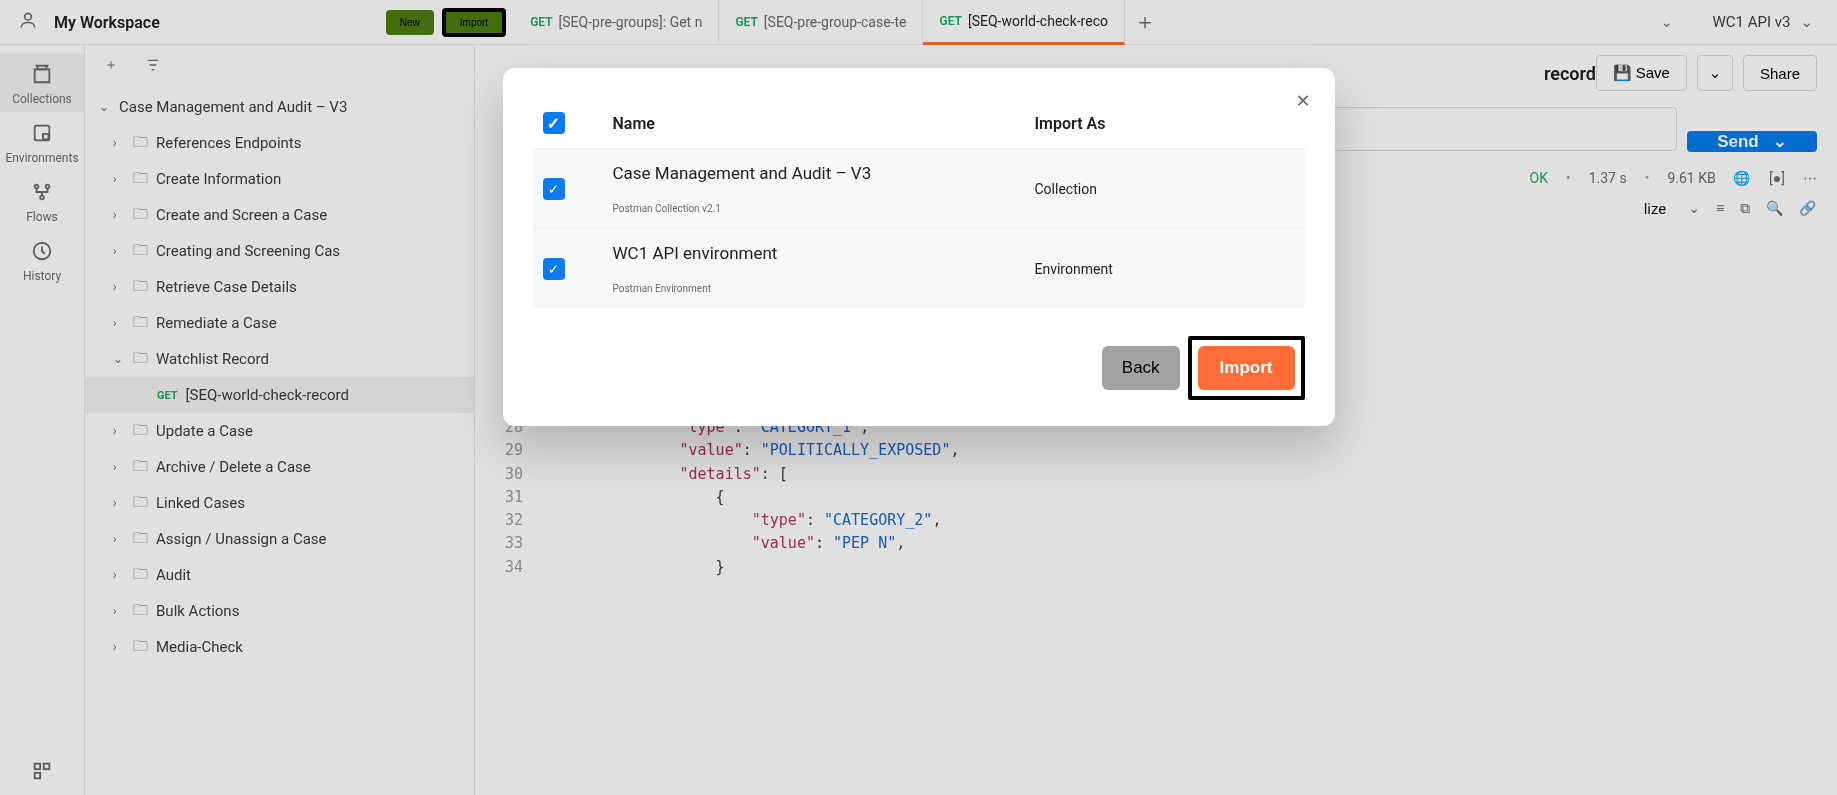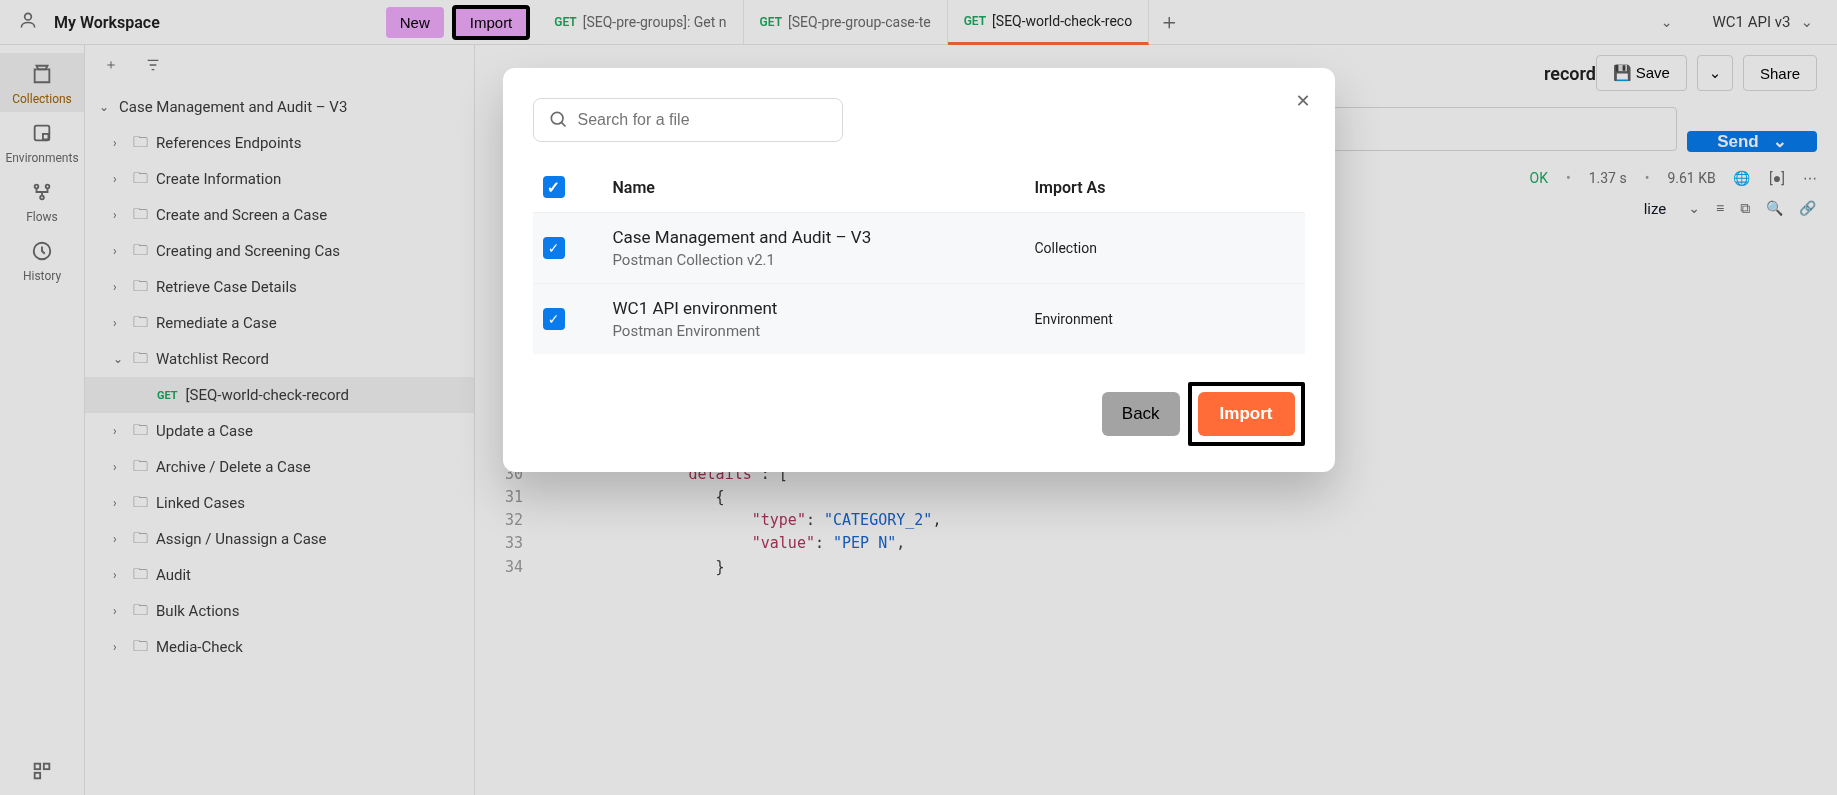--- a/index.html
+++ b/index.html
@@ -37,25 +37,25 @@
 .workspace-selector {
   display: flex;
   align-items: center;
   gap: 16px;
   padding: 4px 10px;
   font-size: 16px;
   font-weight: 600;
 }
 .user-icon svg { width: 20px; height: 20px; }
 .new-btn, .import-btn {
-  background: #f0abfc;
+  background: #4d7c0f;
   border: none;
   padding: 7px 14px;
   border-radius: 4px;
-  font-size: 15px;
+  font-size: 10px;
   cursor: pointer;
 }
 .import-btn {
   border: 4px solid #000;
   padding: 5px 14px;
 }
 .spacer-fix { width: 200px; }
 .tab-row {
   display: flex;
   align-items: stretch;
@@ -115,21 +115,21 @@
 .rail-item {
   width: 100%;
   padding: 10px 0 6px;
   text-align: center;
   font-size: 12px;
   color: #6b6b6b;
   cursor: pointer;
 }
 .rail-item.active {
   background: #f2f2f2;
-  color: #a16207;
+  color: #737373;
 }
 .rail-item .ico { display:block; margin: 0 auto 4px; }
 
 
 .sidebar {
   position: absolute;
   left: 85px;
   top: 45px;
   bottom: 0;
   width: 390px;
@@ -260,21 +260,21 @@
 }
 .elem-head, .elem-row {
   display:grid;
   grid-template-columns: 70px 1fr 260px;
   align-items:center;
   padding: 14px 10px;
 }
 .elem-head { font-weight:600; font-size:16px; }
 .elem-row { background:#f6f8fa; border-top:1px solid #eef0f2; }
 .elem-row .primary { font-size:17px; color:#222; }
-.elem-row .secondary { font-size:15px; color:#6b6b6b; margin-top:4px; }
+.elem-row .secondary { font-size:10px; color:#6b6b6b; margin-top:20px; }
 .chk {
   width:22px; height:22px; border-radius:4px;
   background:#097bed; display:flex; align-items:center; justify-content:center;
   color:#fff;
 }
 .modal-actions {
   display:flex; justify-content:flex-end; gap:8px; margin-top:28px;
   align-items:center;
 }
 .btn-back {
@@ -555,29 +555,20 @@
                         <span class="key">"value"</span>: <span class="str">"PEP N"</span>,
                     }
 </pre></div>
   </div>
 </div>
 
 <div class="app-overlay-dim"></div>
 
 <div class="modal">
   <span class="close-x">✕</span>
-  <div class="search-box">
-    <span>
-      <svg width="20" height="20" viewBox="0 0 24 24" fill="none" stroke="#6b6b6b" stroke-width="2">
-          <circle cx="11" cy="11" r="7"></circle>
-          <path d="M21 21l-5-5"></path>
-        </svg>
-    </span>
-    <input placeholder="Search for a file" style="">
-  </div>
 
   <div class="elem-table">
     <div class="elem-head">
       <div class="chk">✓</div>
       <div>Name</div>
       <div>Import As</div>
     </div>
     <div class="elem-row">
       <div class="chk">✓</div>
       <div>

